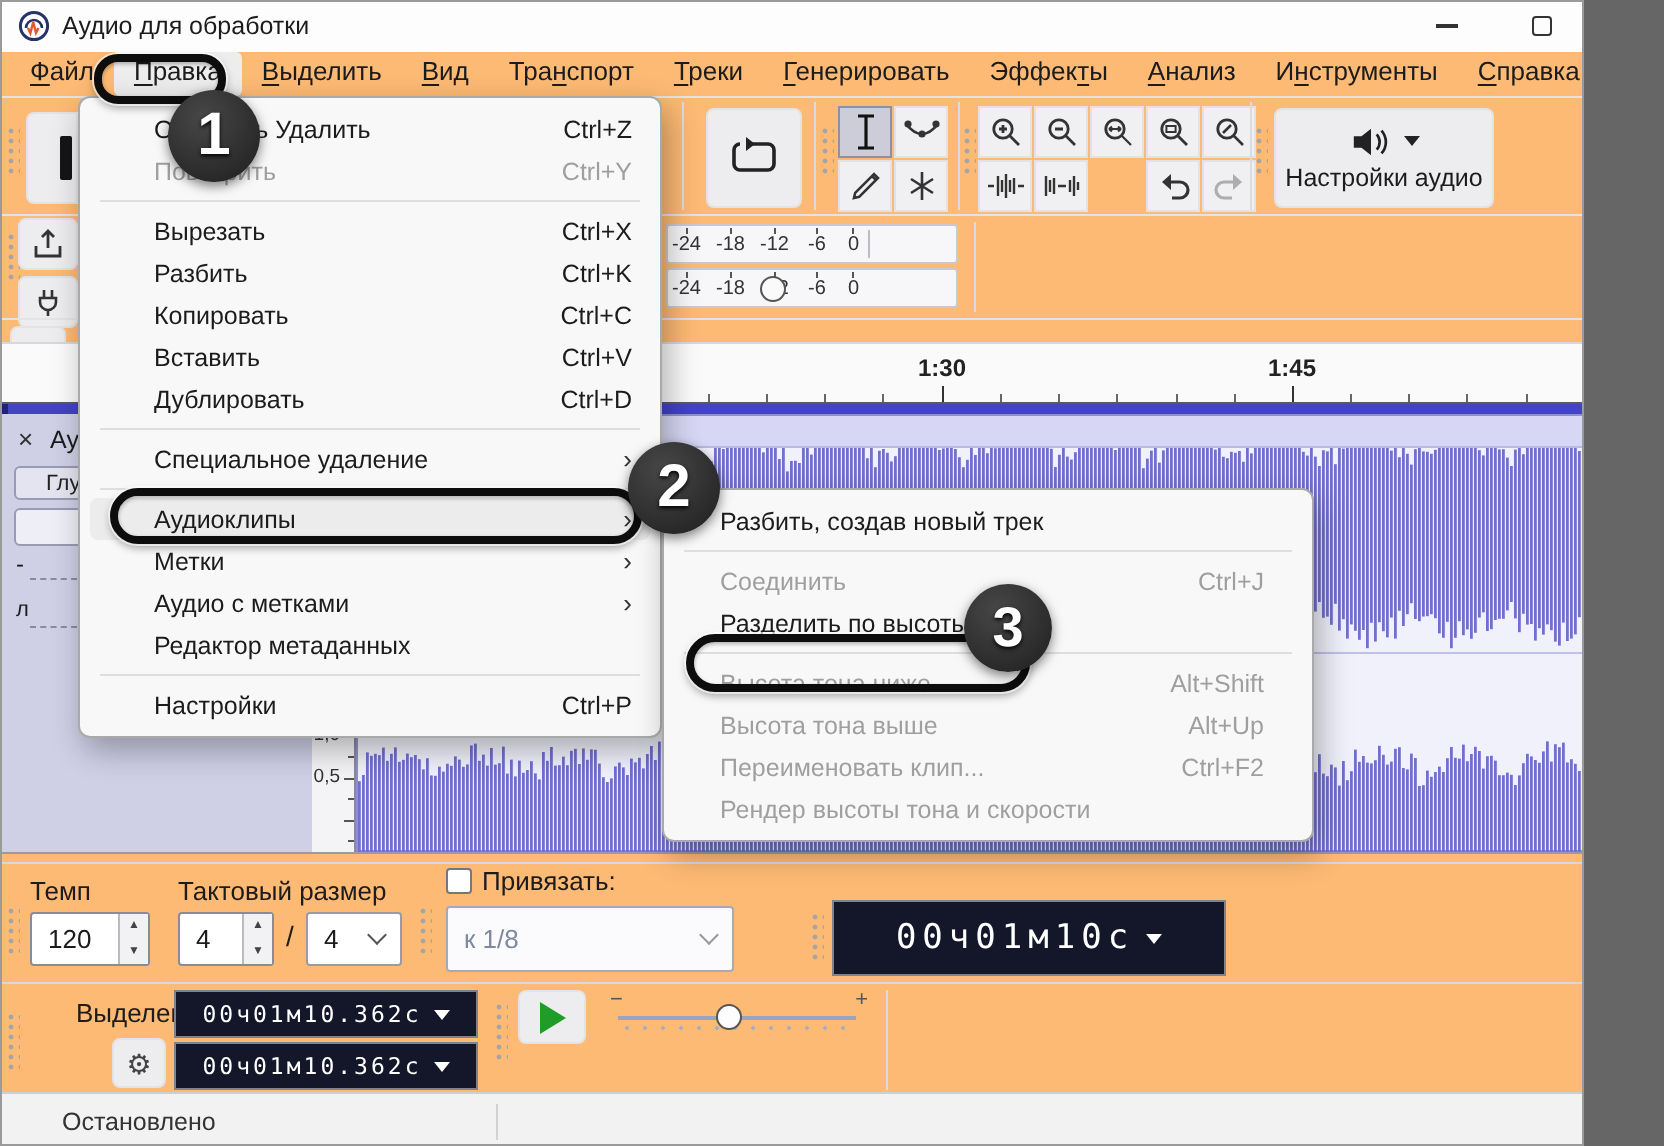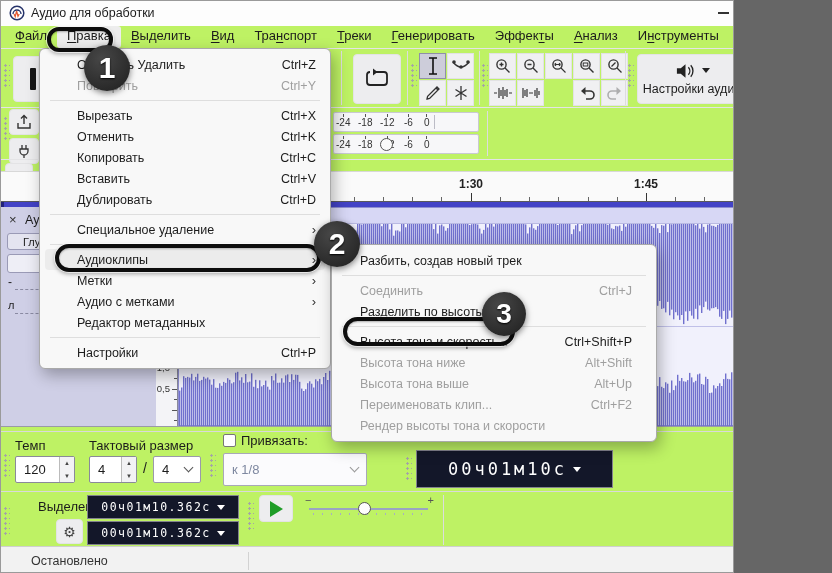--- a/index.html
+++ b/index.html
@@ -1,17 +1,17 @@
 <!DOCTYPE html>
 <html><head>
 <meta charset="utf-8">
 <style>
 *{margin:0;padding:0;box-sizing:border-box}
 body{background:#666;font-family:"Liberation Sans",sans-serif}
-#app{position:relative;width:734px;height:573px;background:#bef264;overflow:hidden;color:#1c1c1c;font-size:13px;border:1px solid #9a9a9a}
+#app{position:relative;width:792px;height:573px;background:#fdba74;overflow:hidden;color:#1c1c1c;font-size:13px;border:1px solid #9a9a9a}
 .a{position:absolute}
 .flex{display:flex;align-items:center}
 
 #titlebar{left:0;top:0;width:832px;height:25px;background:#fdfdfd}
 .wbtn{width:34px;height:24px;display:flex;align-items:center;justify-content:center}
 #menubar{left:4px;top:25px;height:22px;display:flex;background:transparent}
 .mb{padding:2px 10px;border-radius:3px;white-space:nowrap}
 .mb.open{background:#ededed}
 .mb .u{text-decoration:underline;text-underline-offset:2px}
 
@@ -1050,21 +1050,21 @@
     <div class="mi dis">
         <span>Повторить</span>
         <span class="sc">Ctrl+Y</span>
       </div>
     <div class="msep"></div>
     <div class="mi">
         <span>Вырезать</span>
         <span class="sc">Ctrl+X</span>
       </div>
     <div class="mi">
-        <span>Отменить</span>
+        <span>Разбить</span>
         <span class="sc">Ctrl+K</span>
       </div>
     <div class="mi">
         <span>Копировать</span>
         <span class="sc">Ctrl+C</span>
       </div>
     <div class="mi">
         <span>Вставить</span>
         <span class="sc">Ctrl+V</span>
       </div>
@@ -1106,24 +1106,20 @@
       </div>
     <div class="msep"></div>
     <div class="mi dis">
         <span>Соединить</span>
         <span class="sc">Ctrl+J</span>
       </div>
     <div class="mi">
         <span>Разделить по высоты</span>
       </div>
     <div class="msep"></div>
-    <div class="mi">
-        <span>Высота тона и скорость...</span>
-        <span class="sc">Ctrl+Shift+P</span>
-      </div>
     <div class="mi dis">
         <span>Высота тона ниже</span>
         <span class="sc">Alt+Shift</span>
       </div>
     <div class="mi dis">
         <span>Высота тона выше</span>
         <span class="sc">Alt+Up</span>
       </div>
     <div class="mi dis">
         <span>Переименовать клип...</span>

